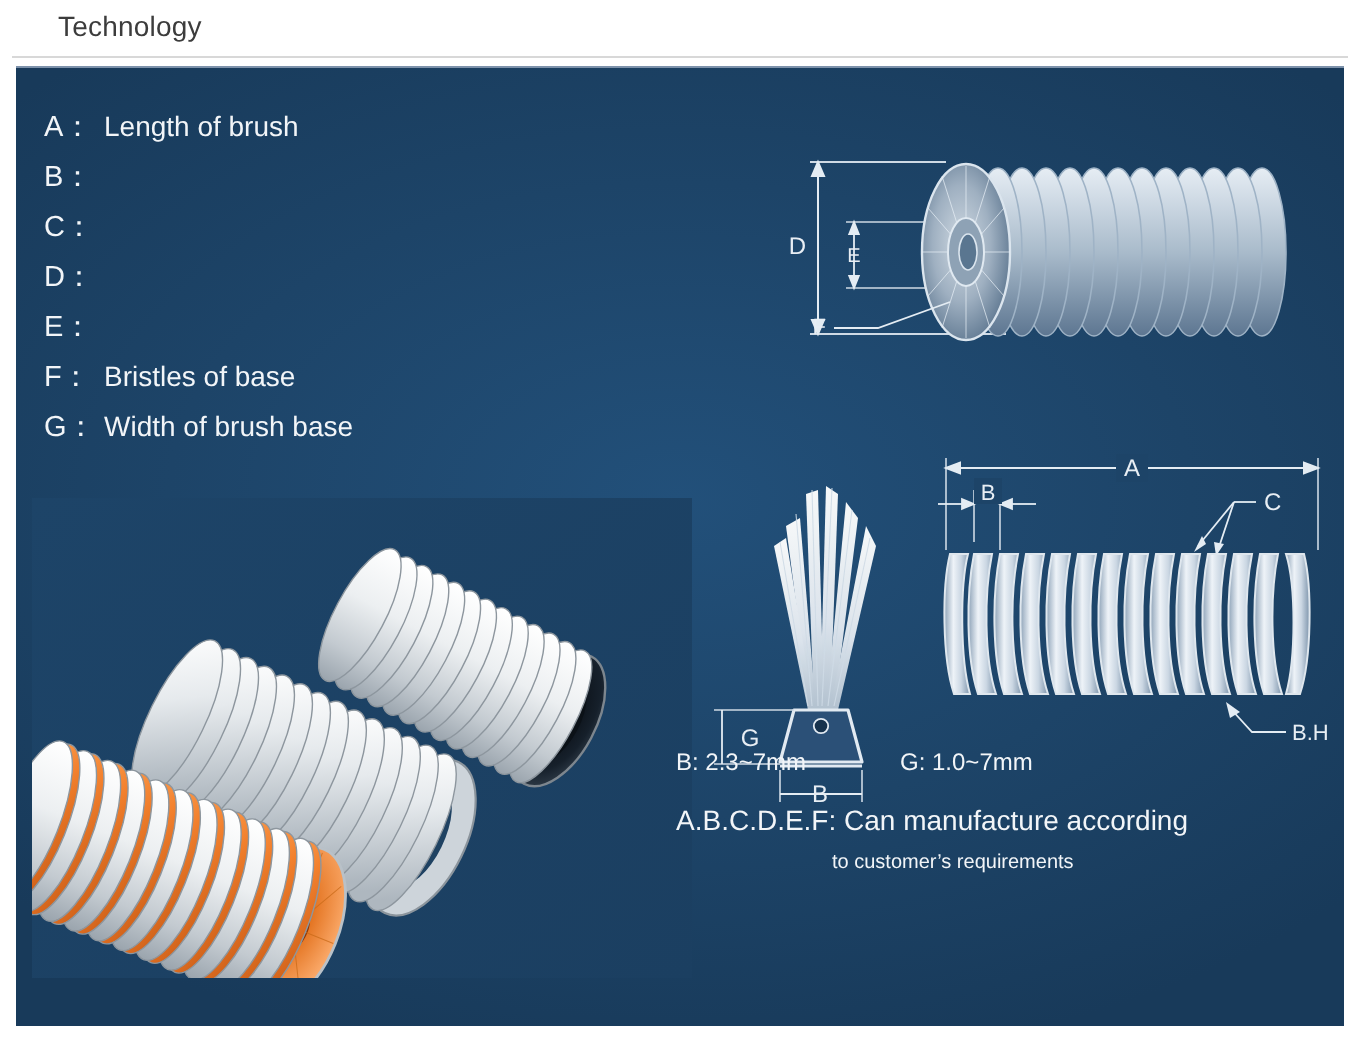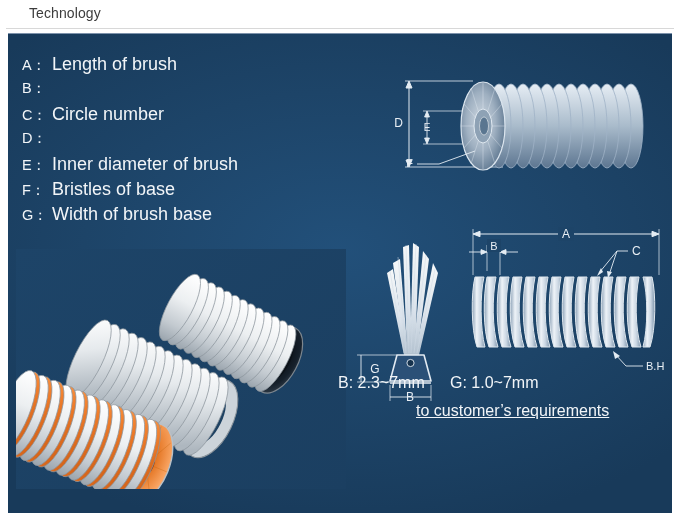--- a/index.html
+++ b/index.html
@@ -64,21 +64,21 @@
     color: #f2f5f8;
     font-size: 14.5px;
     white-space: nowrap;
   }
   .legend-key {
     width: 30px;
     flex: 0 0 30px;
     font-size: 14.5px;
     letter-spacing: -0.2px;
   }
-  .legend-label { font-size: 18px; }
+  .legend-label { font-size: 14px; }
 
   
   #product-photo {
     position: absolute;
     left: 8px; top: 215px;
     width: 330px; height: 240px;
   }
   #product-photo svg { display: block; }
 
   
@@ -90,28 +90,28 @@
 
   
   #spec-notes {
     position: absolute;
     left: 330px; top: 340px;
     width: 330px;
     color: #f2f5f8;
   }
   #note-sizes {
     display: flex;
-    font-size: 16px;
+    font-size: 12px;
     height: 26px;
     align-items: baseline;
   }
   #note-size-b { width: 112px; flex: 0 0 112px; }
   #note-size-g { }
   #note-manufacture-1 { font-size: 14px; line-height: 21px; white-space: nowrap; }
-  #note-manufacture-2 { font-size: 16px; line-height: 21px; padding-left: 78px; white-space: nowrap; text-decoration: underline; }
+  #note-manufacture-2 { font-size: 10px; line-height: 21px; padding-left: 78px; white-space: nowrap; }
 
   .dim-text {
     font-family: "Liberation Sans", sans-serif;
     font-size: 11px;
     fill: #e8eef4;
   }
 </style>
 </head>
 <body>
 
@@ -125,28 +125,26 @@
   <div id="spec-legend">
     <div class="legend-row">
       <span class="legend-key">A：</span>
       <span class="legend-label">Length of brush</span>
     </div>
     <div class="legend-row">
       <span class="legend-key">B：</span>
     </div>
     <div class="legend-row">
       <span class="legend-key">C：</span>
-      <span class="legend-label">Circle number</span>
     </div>
     <div class="legend-row">
       <span class="legend-key">D：</span>
     </div>
     <div class="legend-row">
       <span class="legend-key">E：</span>
-      <span class="legend-label">Inner diameter of brush</span>
     </div>
     <div class="legend-row">
       <span class="legend-key">F：</span>
       <span class="legend-label">Bristles of base</span>
     </div>
     <div class="legend-row">
       <span class="legend-key">G：</span>
       <span class="legend-label">Width of brush base</span>
     </div>
   </div>
@@ -488,16 +486,17 @@
       <polygon points="150,162 157,167 152,170" fill="#e4ecf3"></polygon>
       <text class="dim-text" x="183" y="181" text-anchor="start" style="font-size:11px;">B.H</text>
     </svg>
   </div>
 
   <div id="spec-notes">
     <div id="note-sizes">
       <span id="note-size-b">B: 2.3~7mm</span>
       <span id="note-size-g">G: 1.0~7mm</span>
     </div>
+    <div id="note-manufacture-1">A.B.C.D.E.F: Can manufacture according</div>
     <div id="note-manufacture-2">to customer’s requirements</div>
   </div>
 
 </div>
 
 </body></html>

